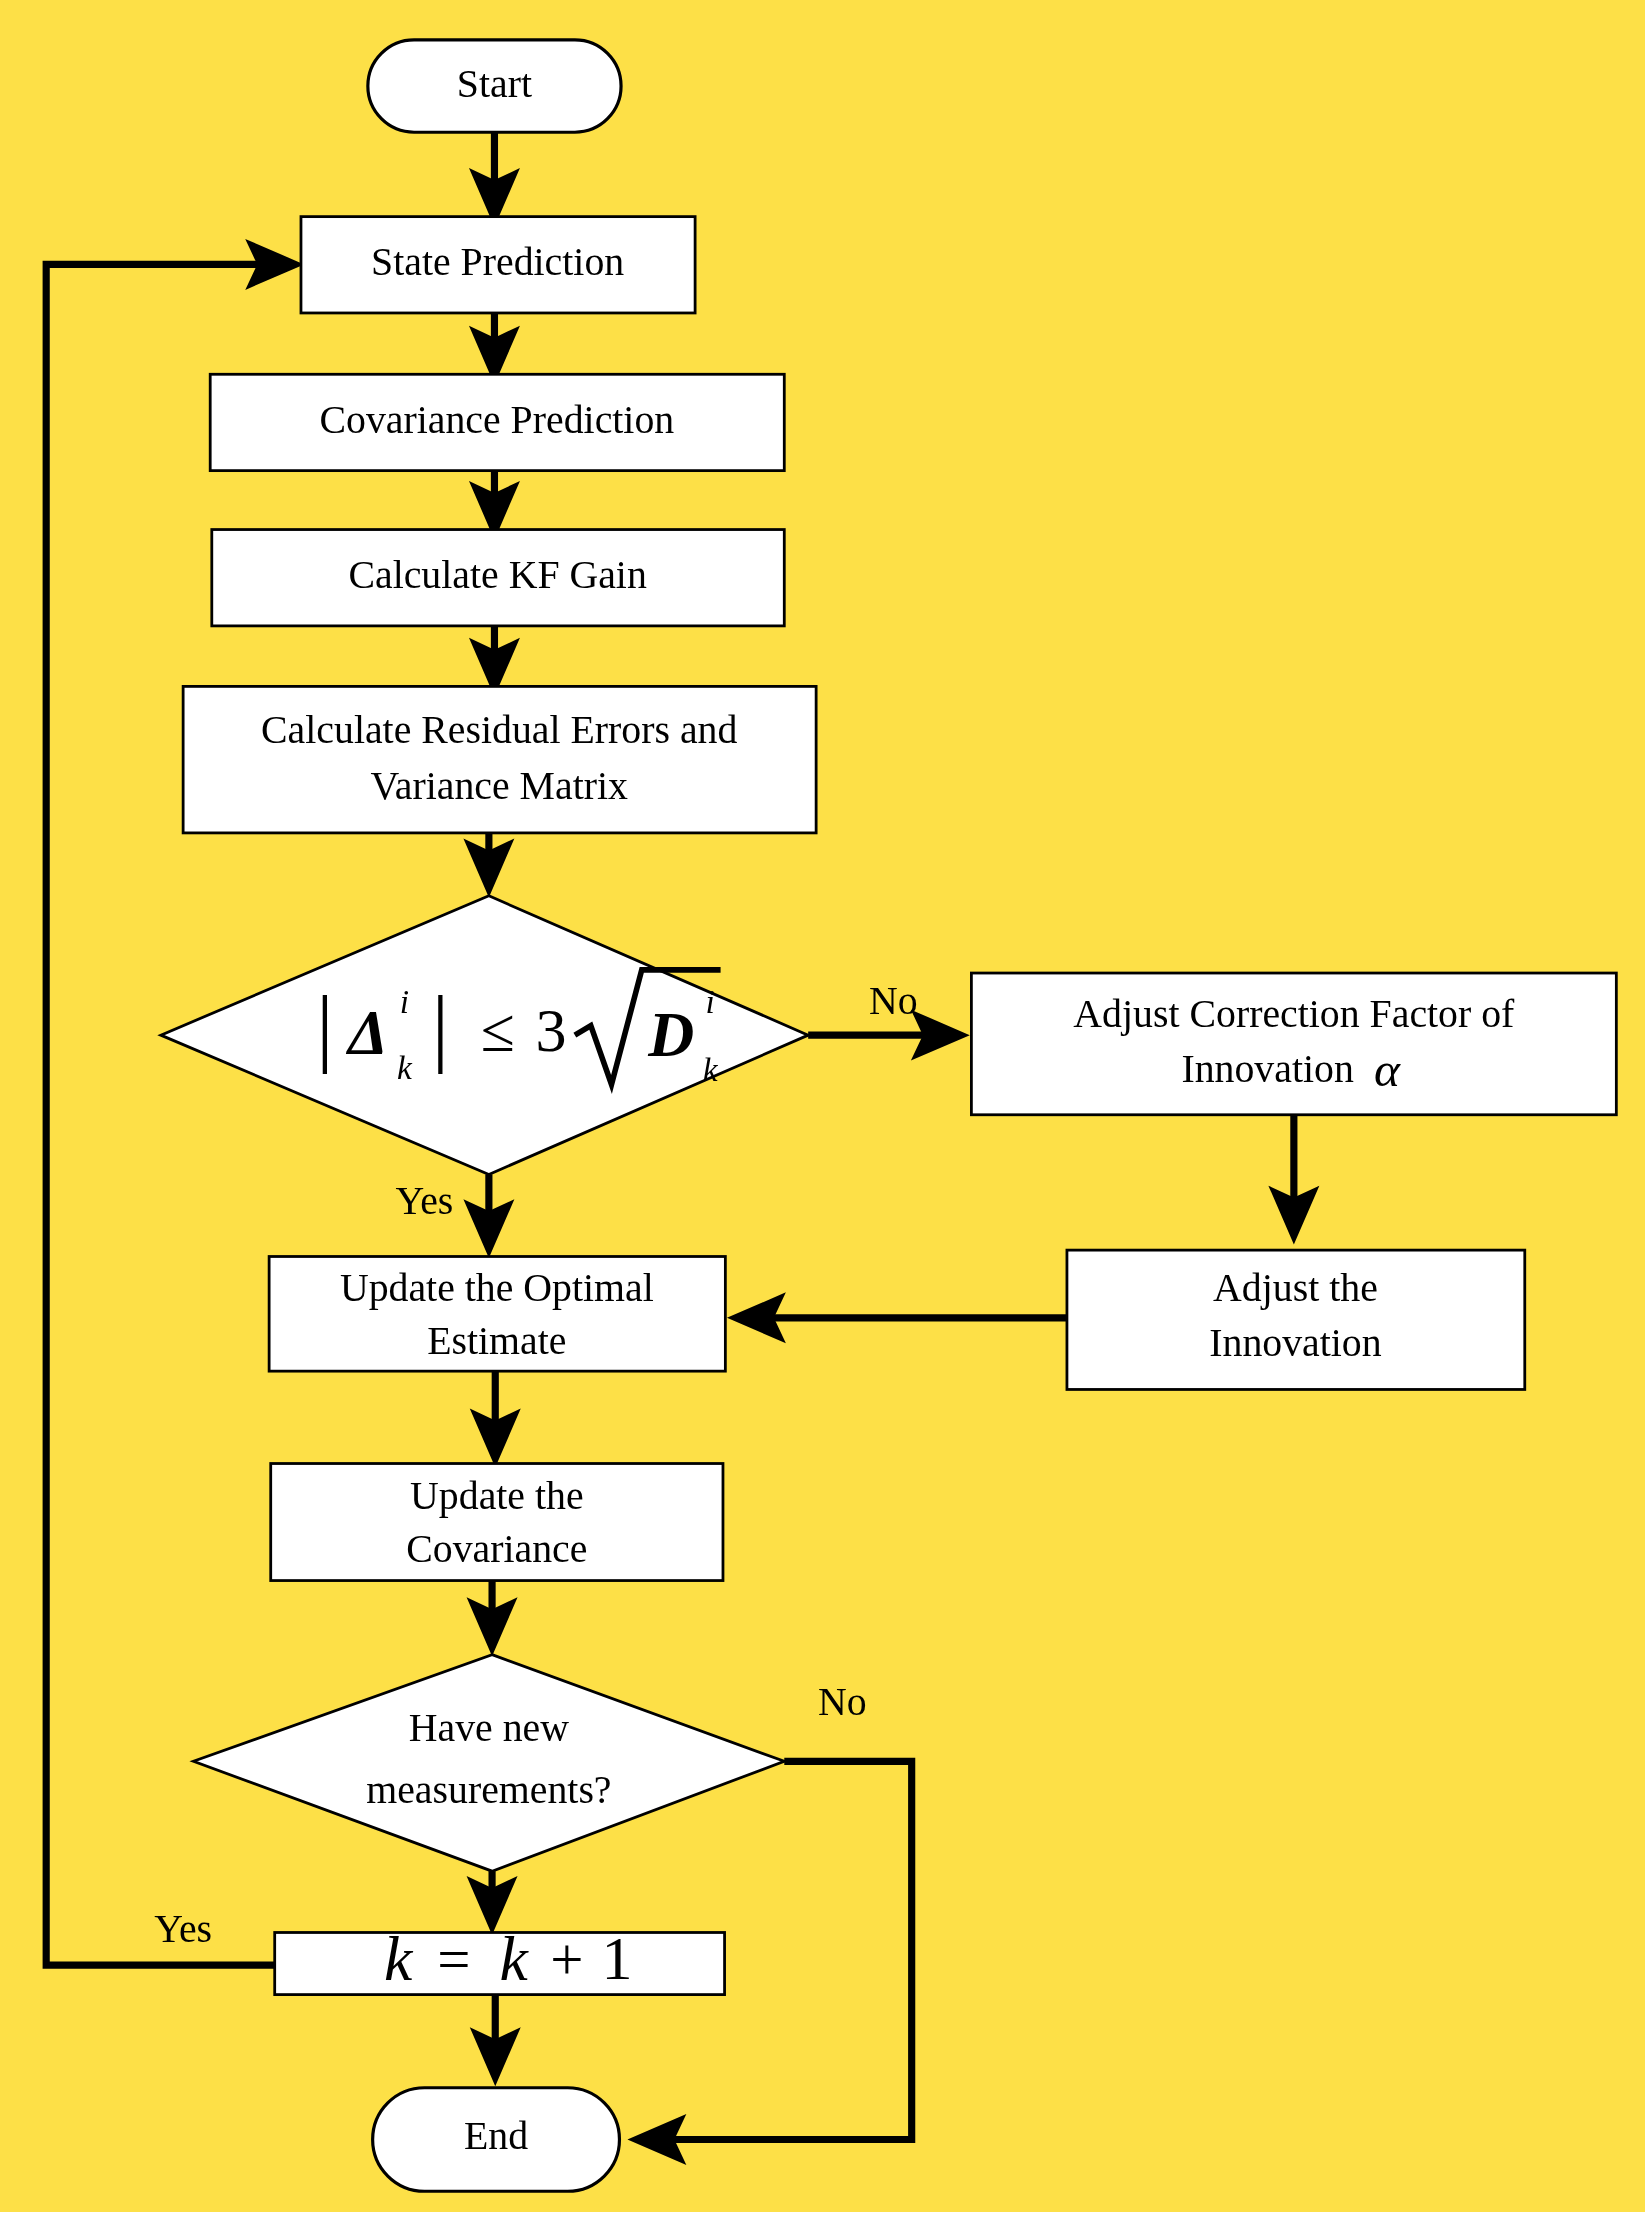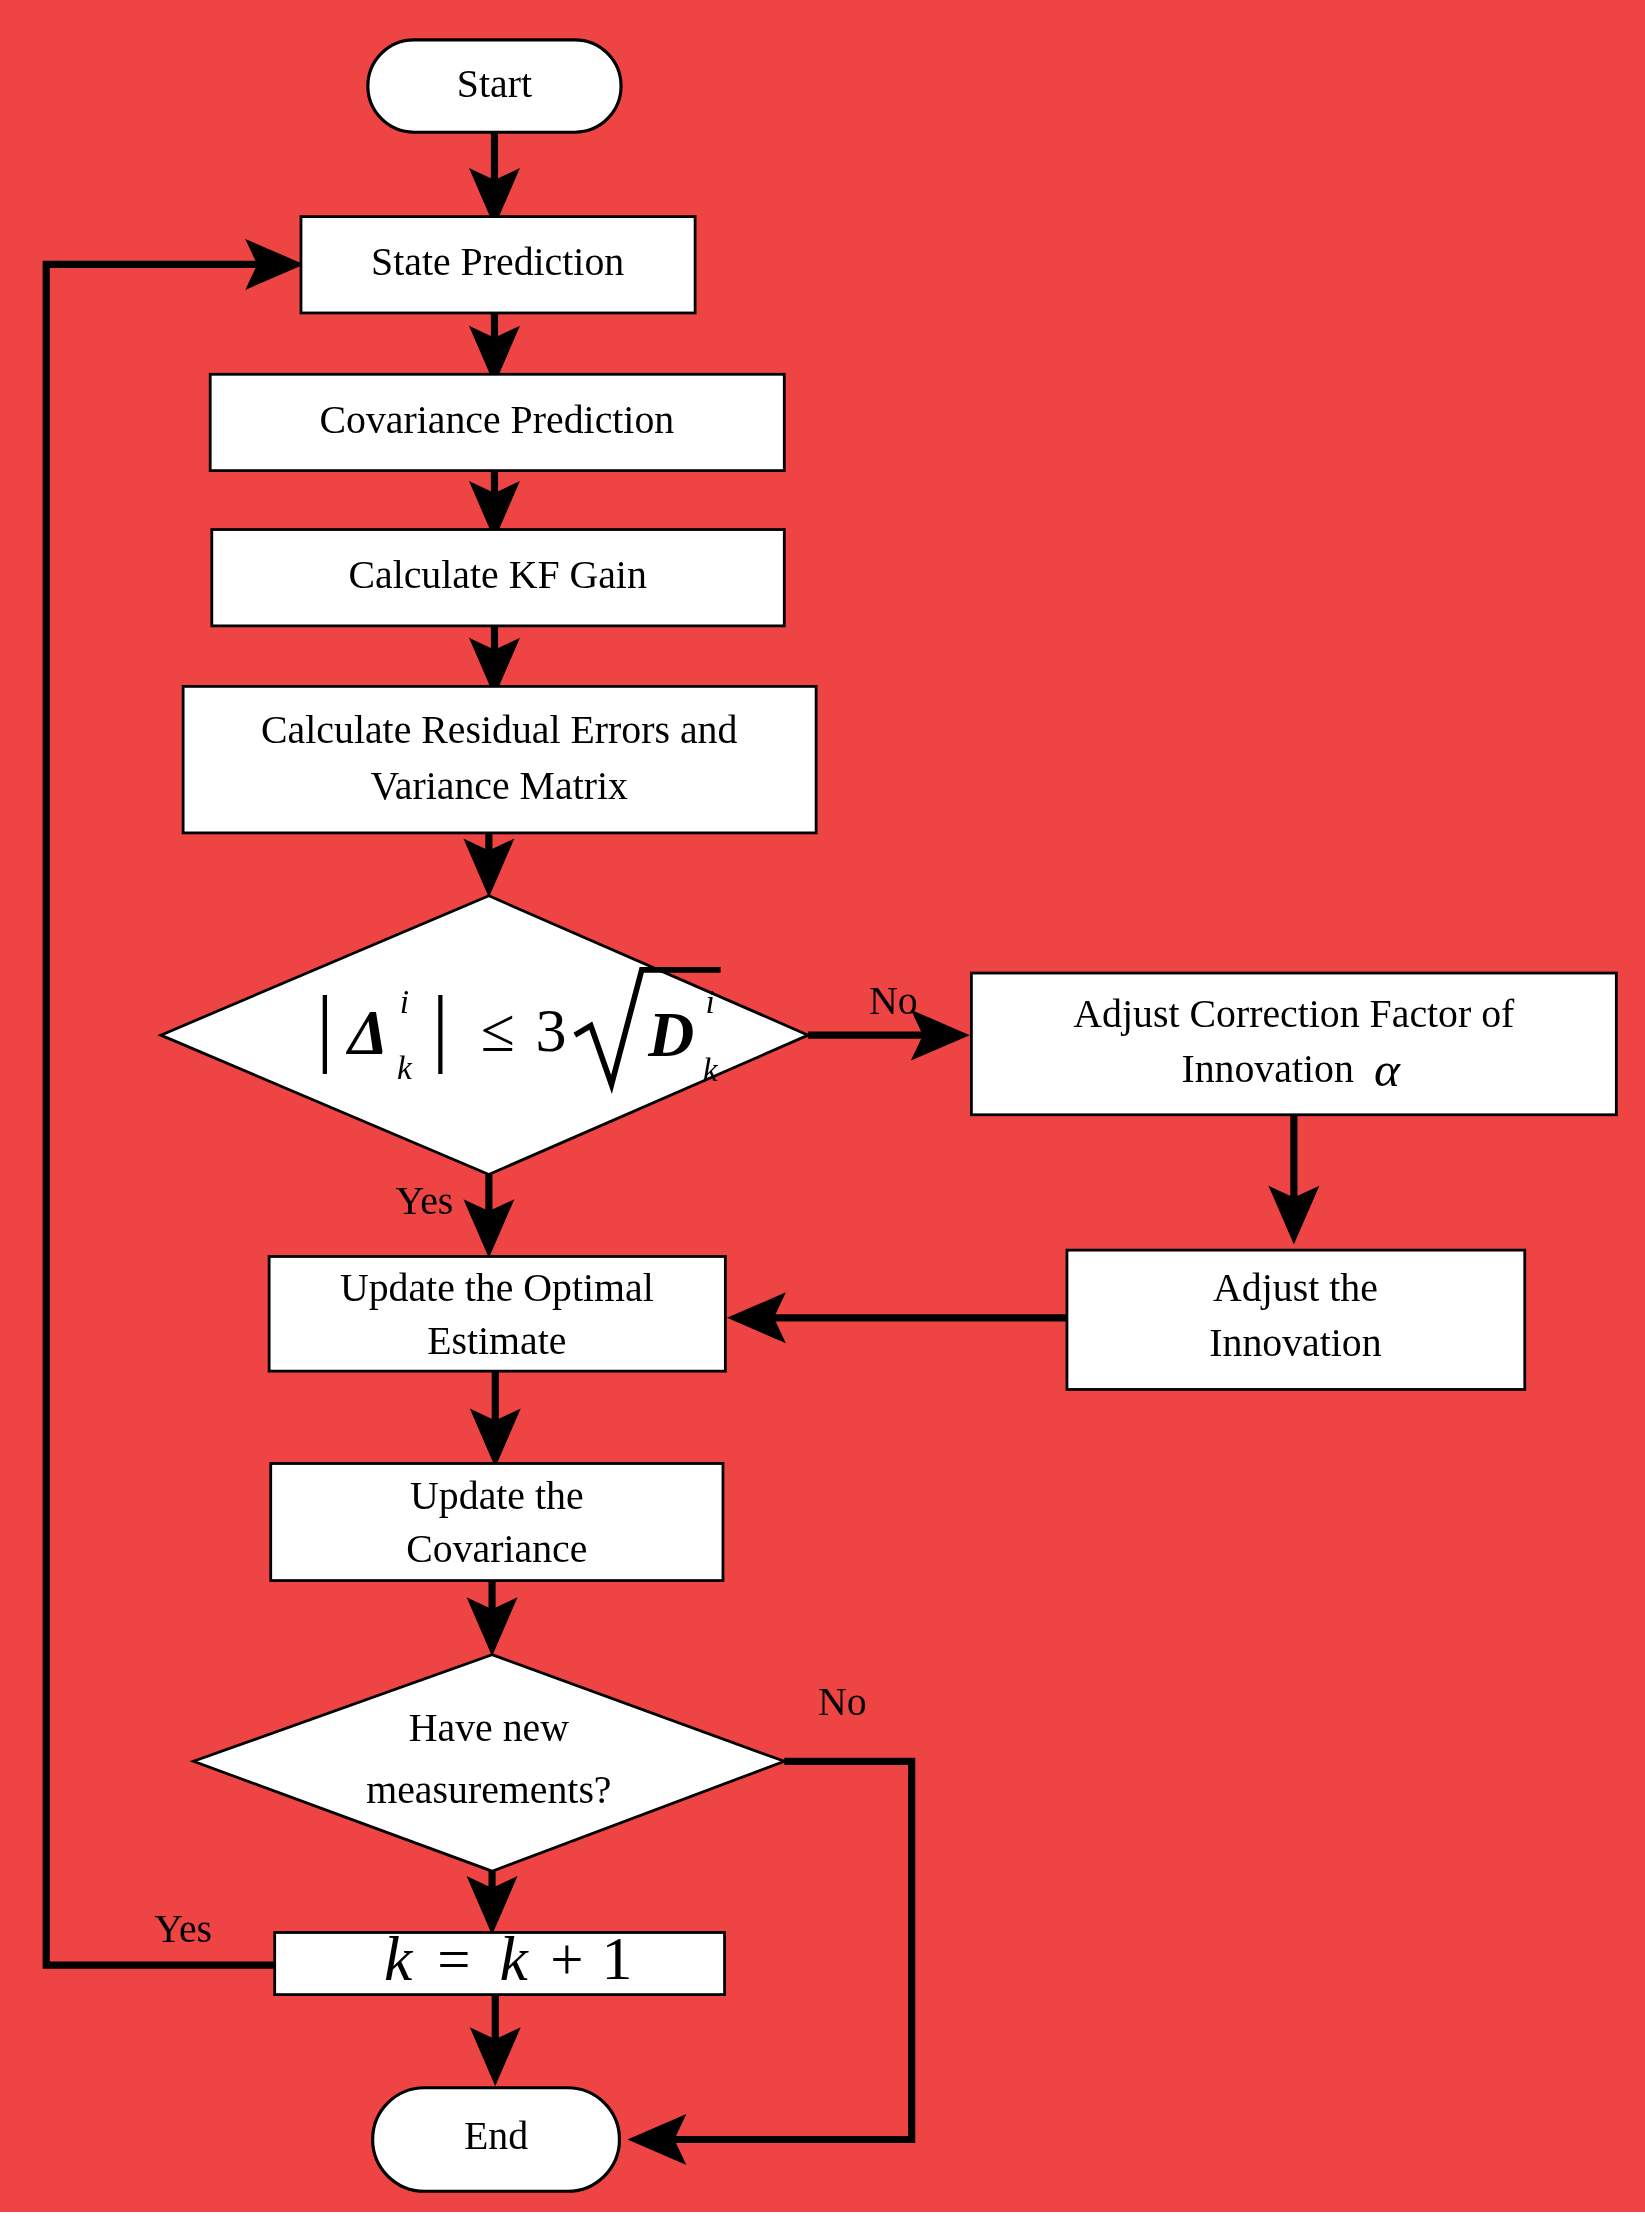--- a/index.html
+++ b/index.html
@@ -8,21 +8,21 @@
     padding: 0;
     background: #ffffff;
   }
   body {
     font-family: "Liberation Serif", "DejaVu Serif", serif;
   }
   #flowchart-root {
     position: relative;
     width: 1645px;
     height: 2212px;
-    background: #ef4444;
+    background: #fde047;
     overflow: hidden;
   }
   svg#flow-svg {
     position: absolute;
     top: 0;
     left: 0;
     width: 1645px;
     height: 2216px;
     display: block;
   }

